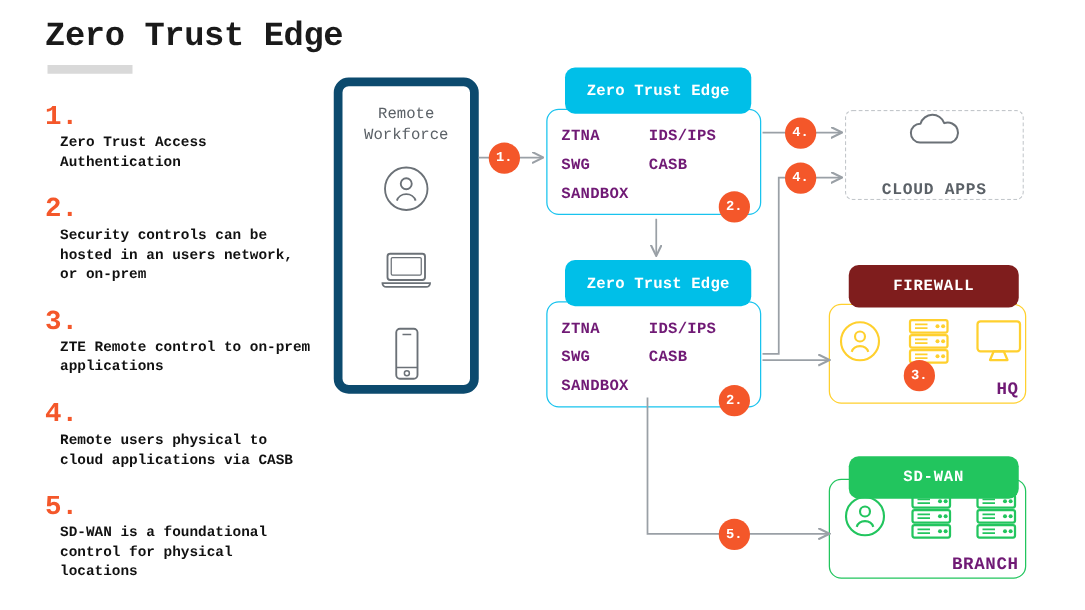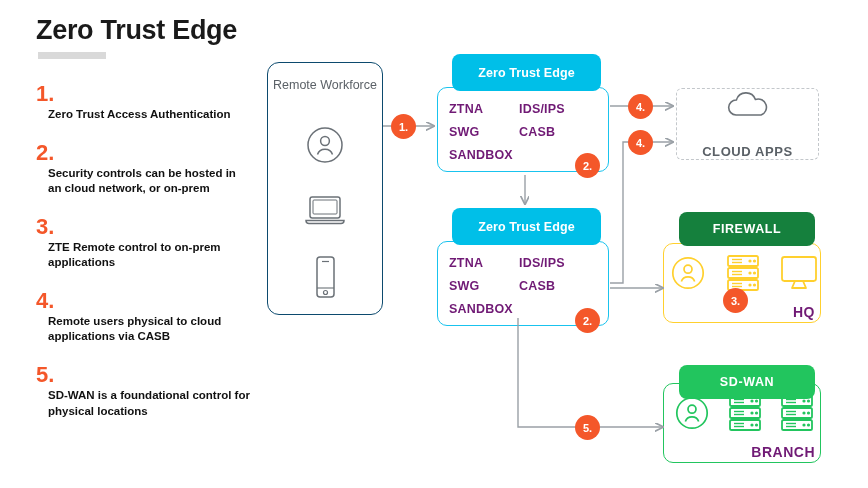--- a/index.html
+++ b/index.html
@@ -1,21 +1,21 @@
 <!DOCTYPE html>
 <html><head>
 <meta charset="utf-8">
 <style>
   html,body{margin:0;padding:0;}
   body{
     width:868px;height:488px;background:#ffffff;
     font-family:"Liberation Sans", sans-serif;
     overflow:hidden;position:relative;
   }
-  #stage{position:relative;width:868px;height:398px;}
+  #stage{position:relative;width:868px;height:398px;font-family:Liberation Mono, monospace;}
 
   
   .title{
     position:absolute;left:36px;top:15px;
     font-size:27px;font-weight:bold;color:#1a1a1a;letter-spacing:-0.3px;
   }
   .title-rule{
     position:absolute;left:38px;top:52px;width:68px;height:7px;background:#d9d9d9;
   }
   .legend{position:absolute;left:36px;top:82px;width:215px;}
@@ -26,21 +26,21 @@
   .legend-text{
     font-size:11.5px;font-weight:bold;color:#111111;line-height:1.35;margin-left:12px;
   }
 
   
   .panel{
     position:absolute;box-sizing:border-box;background:#fff;
   }
   .rw-panel{
     left:267px;top:62px;width:116px;height:253px;
-    border:1px solid #0c4a6e;border-radius:12px;
+    border:7px solid #0c4a6e;border-radius:12px;
   }
   .rw-title{
     position:absolute;left:0;right:0;top:14px;text-align:center;
     font-size:12.5px;color:#5b6167;line-height:1.35;
   }
   .rw-icons{position:absolute;left:0;right:0;top:62px;}
   .rw-icon{display:flex;justify-content:center;margin-bottom:28px;}
 
   
   .zte-card{position:absolute;}
@@ -110,21 +110,21 @@
   <div class="title">Zero Trust Edge</div>
   <div class="title-rule"></div>
 
   <div class="legend">
     <div class="legend-item">
       <div class="legend-num">1.</div>
       <div class="legend-text">Zero Trust Access Authentication</div>
     </div>
     <div class="legend-item">
       <div class="legend-num">2.</div>
-      <div class="legend-text">Security controls can be hosted in an cloud network, or on-prem</div>
+      <div class="legend-text">Security controls can be hosted in an users network, or on-prem</div>
     </div>
     <div class="legend-item">
       <div class="legend-num">3.</div>
       <div class="legend-text">ZTE Remote control to on-prem applications</div>
     </div>
     <div class="legend-item">
       <div class="legend-num">4.</div>
       <div class="legend-text">Remote users physical to cloud applications via CASB</div>
     </div>
     <div class="legend-item">
@@ -211,21 +211,21 @@
     <span>
       <svg width="50" height="30" viewBox="0 0 50 30">
         <path d="M13,25 a7.5,7.5 0 0 1 0.4,-15 a10,10 0 0 1 19,-0.5 a7,7 0 0 1 5.6,15.5 z" fill="none" stroke="#6b7177" stroke-width="1.6" stroke-linejoin="round"></path>
       </svg>
     </span>
     <span class="cloud-label">CLOUD APPS</span>
   </div>
 
   <div class="dest" style="left:663px;top:212px;width:162px;height:112px;">
     <div class="dest-body" style="left:0;top:31px;border:1.6px solid #ffd02e;"></div>
-    <div class="dest-head" style="left:16px;top:0;background:#15803d;">FIREWALL</div>
+    <div class="dest-head" style="left:16px;top:0;background:#7f1d1d;">FIREWALL</div>
     <div class="dest-icons" style="top:42px;">
       <span>
         <svg width="38" height="38" viewBox="0 0 40 40">
           <circle cx="20" cy="20" r="16" fill="none" stroke="#ffd02e" stroke-width="1.8"></circle>
           <circle cx="20" cy="16" r="4.2" fill="none" stroke="#ffd02e" stroke-width="1.8"></circle>
           <path d="M13,29 a7.3,6.8 0 0 1 14,0" fill="none" stroke="#ffd02e" stroke-width="1.8"></path>
         </svg>
       </span>
       <span>
         <svg width="36" height="38" viewBox="0 0 36 38">

